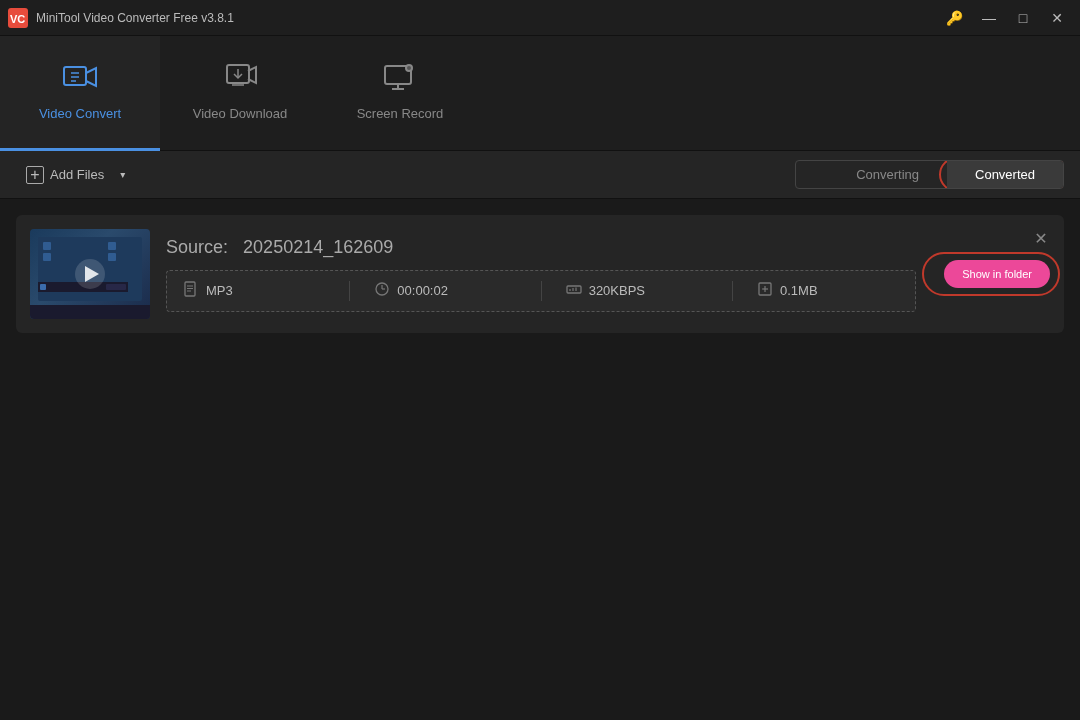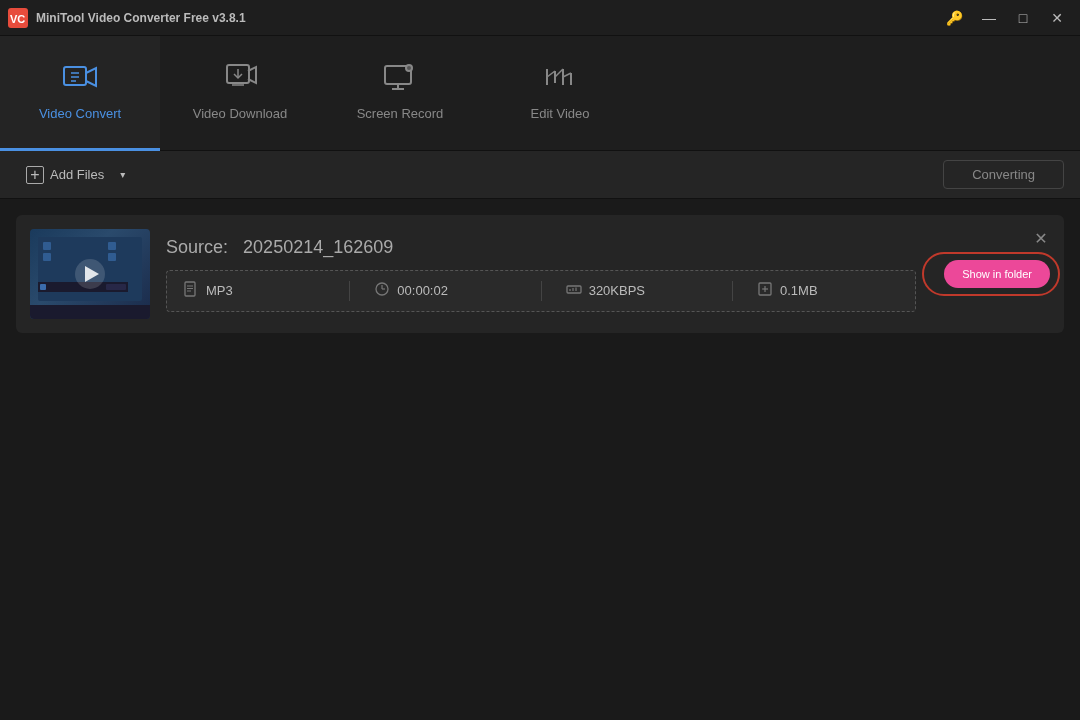--- a/index.html
+++ b/index.html
@@ -25,21 +25,20 @@
     #app-logo {
       width: 20px;
       height: 20px;
       margin-right: 8px;
       flex-shrink: 0;
     }
     #title-text {
       font-size: 12px;
       color: #bbb;
       flex: 1;
-      font-weight: bold;
     }
     #titlebar-controls {
       display: flex;
       gap: 4px;
     }
     .titlebar-btn {
       width: 30px;
       height: 24px;
       background: transparent;
       border: none;
@@ -363,45 +362,35 @@
         <rect x="2" y="3" width="26" height="18" rx="2" fill="none" stroke="#888" stroke-width="2"></rect>
         <circle cx="26" cy="5" r="4" fill="#888"></circle>
         <circle cx="26" cy="5" r="2" fill="#555"></circle>
         <line x1="15" y1="21" x2="15" y2="26" stroke="#888" stroke-width="2"></line>
         <line x1="9" y1="26" x2="21" y2="26" stroke="#888" stroke-width="2"></line>
       </svg>
     </span>
     <span>Screen Record</span>
   </div>
 
-  <div class="nav-item">
-    <span class="nav-icon">
-      <svg width="34" height="28" viewBox="0 0 34 28">
-        <line x1="4" y1="6" x2="4" y2="22" stroke="#888" stroke-width="2"></line>
-        <line x1="4" y1="14" x2="12" y2="8" stroke="#888" stroke-width="1.5"></line>
-        <line x1="12" y1="8" x2="12" y2="20" stroke="#888" stroke-width="2"></line>
-        <line x1="12" y1="14" x2="20" y2="6" stroke="#888" stroke-width="1.5"></line>
-        <line x1="20" y1="6" x2="20" y2="22" stroke="#888" stroke-width="2"></line>
-        <line x1="20" y1="14" x2="28" y2="10" stroke="#888" stroke-width="1.5"></line>
-        <line x1="28" y1="10" x2="28" y2="22" stroke="#888" stroke-width="2"></line>
-      </svg>
-    </span>
-    <span>Edit Video</span>
-  </div>
 </div>
 
 <div id="subtoolbar">
   <button id="add-files-btn">
     <span style="font-size:16px; border:1.5px solid #aaa; border-radius:2px; width:18px; height:18px; display:flex; align-items:center; justify-content:center; line-height:1;">+</span>
     <span>Add Files</span>
   </button>
   <button id="add-files-dropdown">▾</button>
 
-  <div class="tab-group" style="position:relative;">
+  <div class="tab-group" style="position:relative;padding-left:32px;">
     <button class="tab-btn">Converting</button>
+    <div class="converted-tab-wrapper" style="position:relative;">
+      <button class="tab-btn active" style="position:relative; z-index:1;">Converted</button>
+      <div class="red-oval"></div>
+    </div>
   </div>
 </div>
 
 <div id="main-content">
   <div class="file-card">
 
     <div class="thumbnail">
       <div class="thumbnail-bg"></div>
       <div class="thumbnail-desktop">
 

